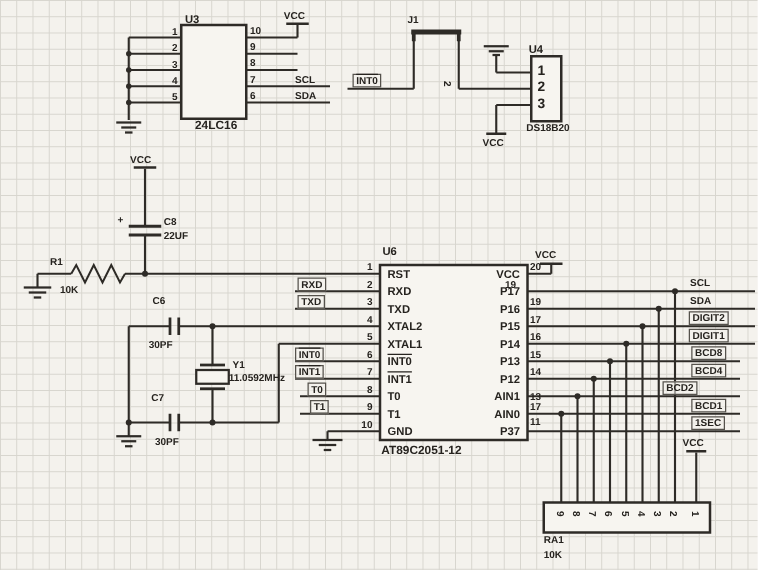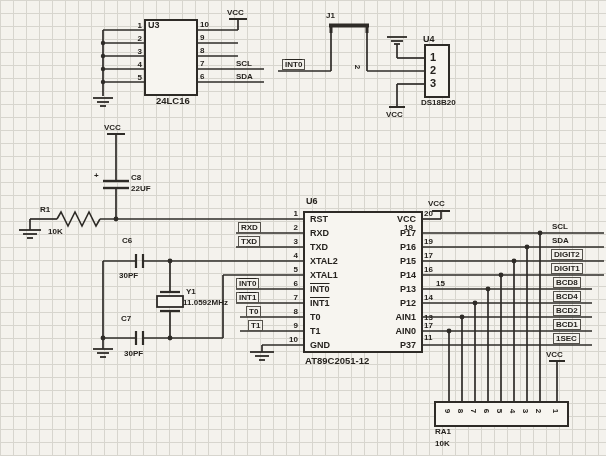--- a/index.html
+++ b/index.html
@@ -171,21 +171,21 @@
 
   <g stroke="#2e2b27" stroke-width="1.8">
     <line x1="160" y1="292" x2="180" y2="292" stroke-width="2.2"></line>
     <rect x="157" y="296" width="26" height="11" fill="#f7f5f0"></rect>
     <line x1="160" y1="311" x2="180" y2="311" stroke-width="2.2"></line>
   </g>
 
   <polyline points="57,219 61,212 68,226 75,212 82,226 89,212 96,226 100,219" fill="none" stroke="#2e2b27" stroke-width="1.6"></polyline>
 </svg>
 
-<span class="lbl s9" style="left:148px;top:20px">U3</span>
+<span class="lbl s9" style="left:148px;top:10px">U3</span>
 <span class="lbl s10" style="left:156px;top:95px">24LC16</span>
 <span class="lbl ralign" style="left:124px;top:21px;width:18px">1</span>
 <span class="lbl ralign" style="left:124px;top:34px;width:18px">2</span>
 <span class="lbl ralign" style="left:124px;top:47px;width:18px">3</span>
 <span class="lbl ralign" style="left:124px;top:60px;width:18px">4</span>
 <span class="lbl ralign" style="left:124px;top:73px;width:18px">5</span>
 <span class="lbl" style="left:200px;top:20px">10</span>
 <span class="lbl" style="left:200px;top:33px">9</span>
 <span class="lbl" style="left:200px;top:46px">8</span>
 <span class="lbl" style="left:200px;top:59px">7</span>
@@ -253,40 +253,40 @@
 <span class="lbl ralign" style="left:276px;top:293px;width:22px">7</span>
 <span class="lbl ralign" style="left:276px;top:307px;width:22px">8</span>
 <span class="lbl ralign" style="left:276px;top:321px;width:22px">9</span>
 <span class="lbl ralign" style="left:276px;top:335px;width:22px">10</span>
 
 <span class="lbl" style="left:424px;top:209px">20</span>
 <span class="lbl" style="left:404px;top:223px">19</span>
 <span class="lbl" style="left:424px;top:237px">19</span>
 <span class="lbl" style="left:424px;top:251px">17</span>
 <span class="lbl" style="left:424px;top:265px">16</span>
-<span class="lbl" style="left:436px;top:279px">15</span>
+<span class="lbl" style="left:424px;top:279px">15</span>
 <span class="lbl" style="left:424px;top:293px">14</span>
 <span class="lbl" style="left:424px;top:313px">13</span>
 <span class="lbl" style="left:424px;top:321px">17</span>
 <span class="lbl" style="left:424px;top:333px">11</span>
 
 <span class="lbl boxed" style="left:238px;top:222px">RXD</span>
 <span class="lbl boxed" style="left:238px;top:236px">TXD</span>
 <span class="lbl boxed ov" style="left:236px;top:278px">INT0</span>
 <span class="lbl boxed ov" style="left:236px;top:292px">INT1</span>
 <span class="lbl boxed" style="left:246px;top:306px">T0</span>
 <span class="lbl boxed" style="left:248px;top:320px">T1</span>
 
 <span class="lbl" style="left:552px;top:222px">SCL</span>
 <span class="lbl" style="left:552px;top:236px">SDA</span>
 <span class="lbl boxed" style="left:551px;top:249px">DIGIT2</span>
 <span class="lbl boxed" style="left:551px;top:263px">DIGIT1</span>
 <span class="lbl boxed" style="left:553px;top:277px">BCD8</span>
 <span class="lbl boxed" style="left:553px;top:291px">BCD4</span>
-<span class="lbl boxed" style="left:553px;top:305px">BCD2</span>
+<span class="lbl boxed" style="left:530px;top:305px">BCD2</span>
 <span class="lbl boxed" style="left:553px;top:319px">BCD1</span>
 <span class="lbl boxed" style="left:553px;top:333px">1SEC</span>
 
 <span class="lbl" style="left:546px;top:350px">VCC</span>
 <span class="lbl rot" style="left:445px;top:406px">9</span>
 <span class="lbl rot" style="left:458px;top:406px">8</span>
 <span class="lbl rot" style="left:471px;top:406px">7</span>
 <span class="lbl rot" style="left:484px;top:406px">6</span>
 <span class="lbl rot" style="left:497px;top:406px">5</span>
 <span class="lbl rot" style="left:510px;top:406px">4</span>

